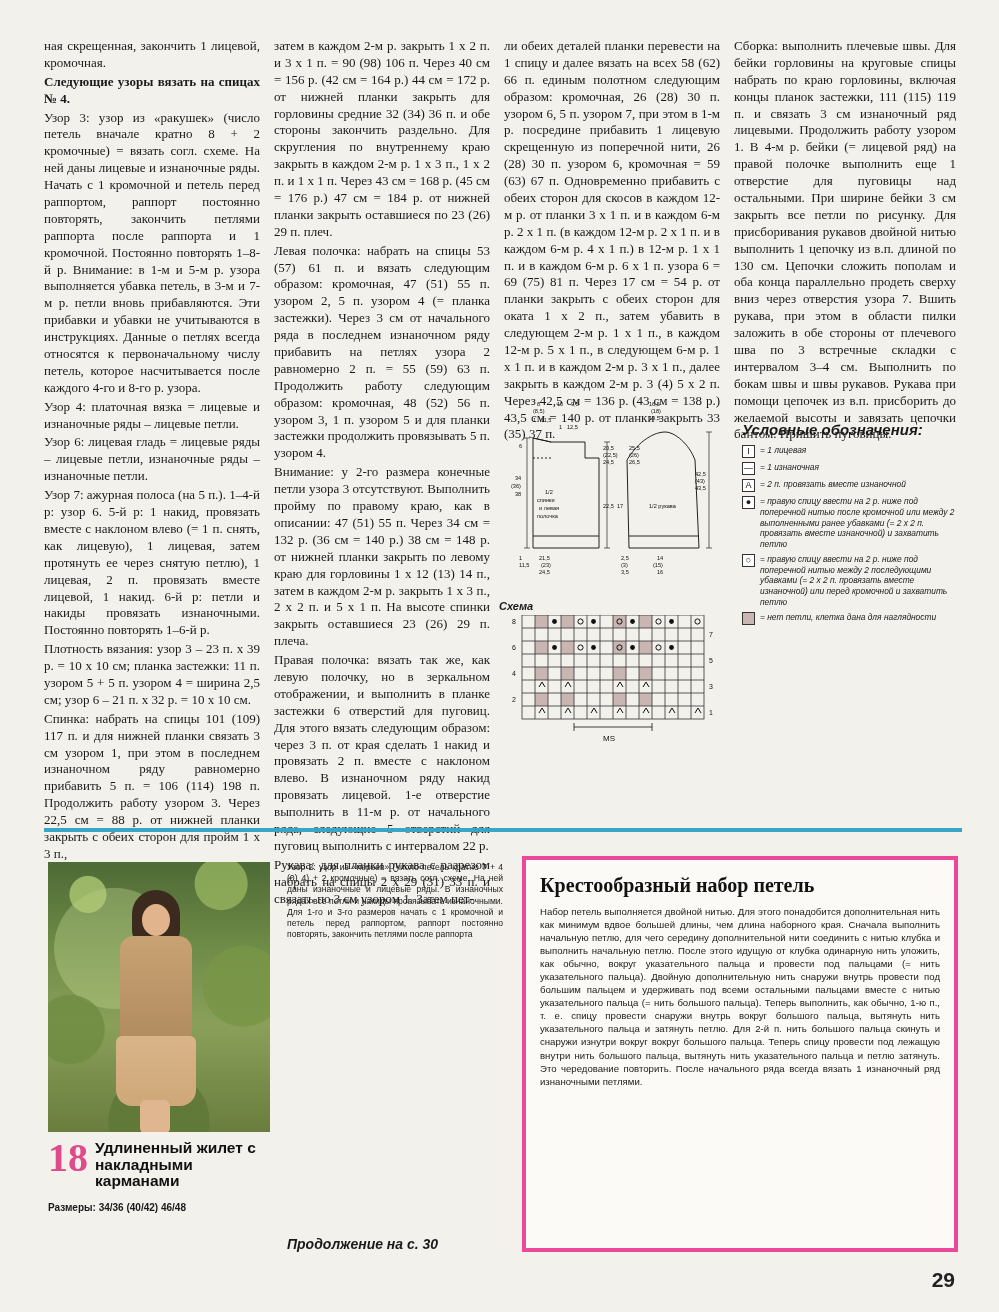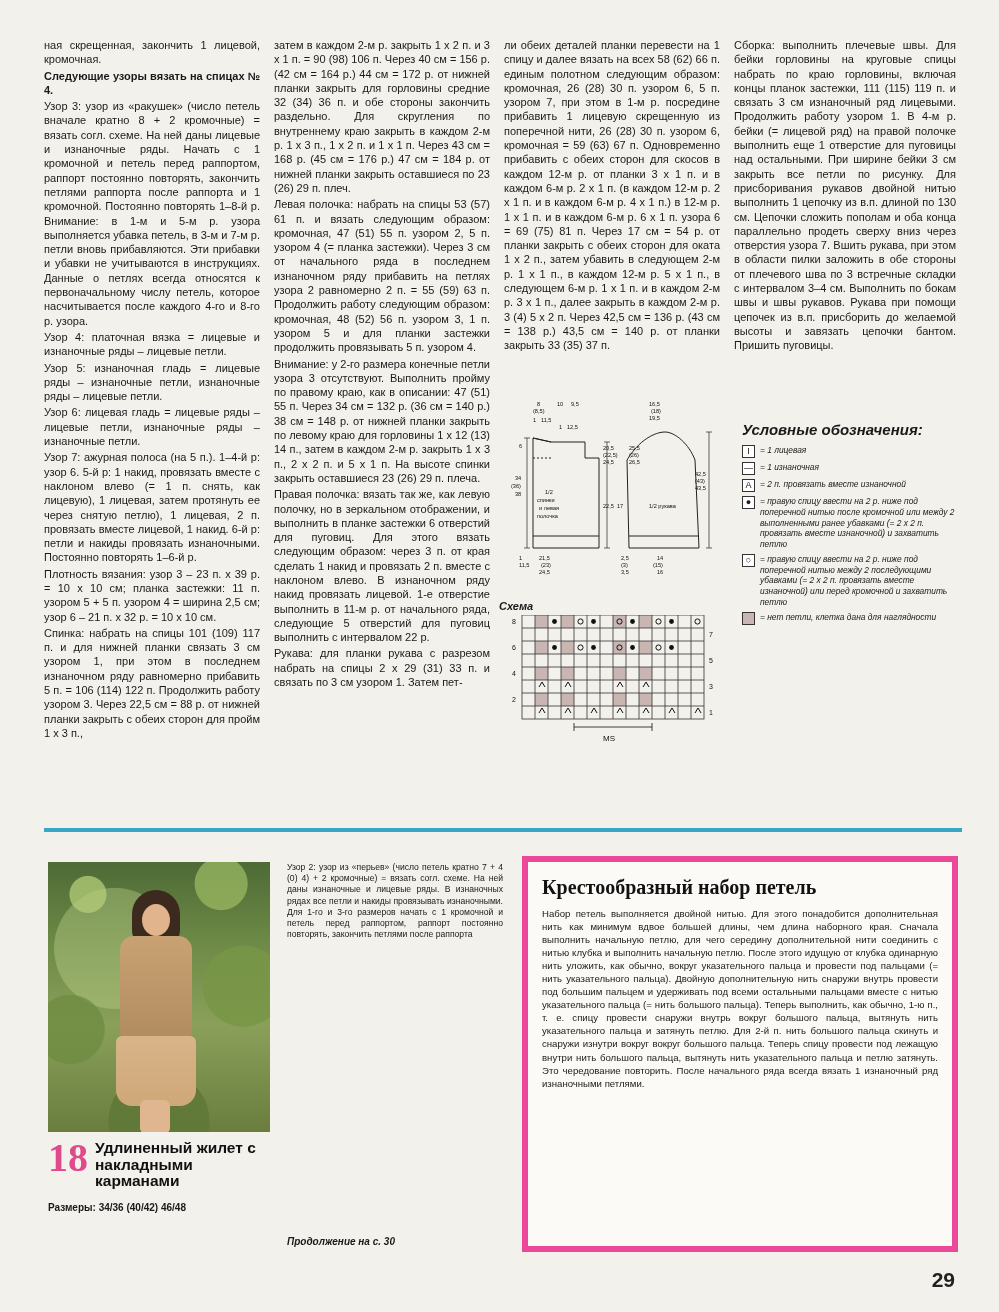--- a/index.html
+++ b/index.html
@@ -20,24 +20,25 @@
   .top-area {
     position:absolute;
     left:44px; top:38px; width:920px; height:780px;
   }
   .cols {
     display:flex;
     gap:14px;
   }
   .col {
     width:216px;
-    font-size:11px;
+    font-size:13px;
     line-height:1.30;
     text-align:justify;
     hyphens:auto;
+    font-family:Liberation Serif, serif;
   }
   .col p { margin:0 0 2px 0; }
   .b { font-weight:bold; }
 
   
   .col.c4 { width:222px; }
 
   
   .schem-wrap {
     position:absolute;
@@ -138,27 +139,27 @@
     clear:both; margin-top:12px; font-size:10px; font-weight:bold;
   }
   .bcol {
     position:absolute; top:10px; width:216px;
     font-size:8.6px; line-height:1.30; text-align:justify;
   }
   .bcol p { margin:0 0 2px 0; }
   #bcol2 { left:243px; }
   .cont {
     position:absolute; left:243px; top:384px; width:216px;
-    font-size:10px; font-weight:bold; font-style:italic;
+    font-size:14px; font-weight:bold; font-style:italic;
   }
   
   .framed {
     position:absolute; left:478px; top:4px; width:436px; height:396px;
     background:#fbfaf6;
-    border:6px solid #ec4899;
+    border:4px solid #ec4899;
     padding:12px 14px 10px 14px;
   }
   .framed h2 {
     margin:2px 0 8px 0;
     font-size:20px; font-family:"Liberation Serif", serif; font-weight:bold;
     color:#111;
   }
   .framed p {
     margin:0; font-size:9.6px; line-height:1.36; text-align:justify;
   }
@@ -174,25 +175,24 @@
 <div class="page">
 
   <div class="top-area">
     <div class="cols">
 
       <div class="col">
         <p>ная скрещенная, закончить 1 лицевой, кромочная.</p>
         <p class="b">Следующие узоры вязать на спицах № 4.</p>
         <p>Узор 3: узор из «ракушек» (число петель вначале кратно 8 + 2 кромочные) = вязать согл. схеме. На ней даны лицевые и изнаночные ряды. Начать с 1 кромочной и петель перед раппортом, раппорт постоянно повторять, закончить петлями раппорта после раппорта и 1 кромочной. Постоянно повторять 1–8-й р. Внимание: в 1-м и 5-м р. узора выполняется убавка петель, в 3-м и 7-м р. петли вновь прибавляются. Эти прибавки и убавки не учитываются в инструкциях. Данные о петлях всегда относятся к первоначальному числу петель, которое насчитывается после каждого 4-го и 8-го р. узора.</p>
         <p>Узор 4: платочная вязка = лицевые и изнаночные ряды – лицевые петли.</p>
-        <p>Узор 5: изнаночная гладь = лицевые ряды – изнаночные петли, изнаночные ряды – лицевые петли.</p>
         <p>Узор 6: лицевая гладь = лицевые ряды – лицевые петли, изнаночные ряды – изнаночные петли.</p>
         <p>Узор 7: ажурная полоса (на 5 п.). 1–4-й р: узор 6. 5-й р: 1 накид, провязать вместе с наклоном влево (= 1 п. снять, как лицевую), 1 лицевая, затем протянуть ее через снятую петлю), 1 лицевая, 2 п. провязать вместе лицевой, 1 накид. 6-й р: петли и накиды провязать изнаночными. Постоянно повторять 1–6-й р.</p>
         <p>Плотность вязания: узор 3 – 23 п. х 39 р. = 10 х 10 см; планка застежки: 11 п. узором 5 + 5 п. узором 4 = ширина 2,5 см; узор 6 – 21 п. х 32 р. = 10 х 10 см.</p>
-        <p>Спинка: набрать на спицы 101 (109) 117 п. и для нижней планки связать 3 см узором 1, при этом в последнем изнаночном ряду равномерно прибавить 5 п. = 106 (114) 122 п. Продолжить работу узором 3. Через 22,5 см = 88 р. от нижней планки закрыть с обеих сторон для пройм 1 х 3 п.,</p>
+        <p>Спинка: набрать на спицы 101 (109) 117 п. и для нижней планки связать 3 см узором 1, при этом в последнем изнаночном ряду равномерно прибавить 5 п. = 106 (114) 198 п. Продолжить работу узором 3. Через 22,5 см = 88 р. от нижней планки закрыть с обеих сторон для пройм 1 х 3 п.,</p>
       </div>
 
       <div class="col">
         <p>затем в каждом 2-м р. закрыть 1 х 2 п. и 3 х 1 п. = 90 (98) 106 п. Через 40 см = 156 р. (42 см = 164 р.) 44 см = 172 р. от нижней планки закрыть для горловины средние 32 (34) 36 п. и обе стороны закончить раздельно. Для скругления по внутреннему краю закрыть в каждом 2-м р. 1 х 3 п., 1 х 2 п. и 1 х 1 п. Через 43 см = 168 р. (45 см = 176 р.) 47 см = 184 р. от нижней планки закрыть оставшиеся по 23 (26) 29 п. плеч.</p>
         <p>Левая полочка: набрать на спицы 53 (57) 61 п. и вязать следующим образом: кромочная, 47 (51) 55 п. узором 2, 5 п. узором 4 (= планка застежки). Через 3 см от начального ряда в последнем изнаночном ряду прибавить на петлях узора 2 равномерно 2 п. = 55 (59) 63 п. Продолжить работу следующим образом: кромочная, 48 (52) 56 п. узором 3, 1 п. узором 5 и для планки застежки продолжить провязывать 5 п. узором 4.</p>
         <p>Внимание: у 2-го размера конечные петли узора 3 отсутствуют. Выполнить пройму по правому краю, как в описании: 47 (51) 55 п. Через 34 см = 132 р. (36 см = 140 р.) 38 см = 148 р. от нижней планки закрыть по левому краю для горловины 1 х 12 (13) 14 п., затем в каждом 2-м р. закрыть 1 х 3 п., 2 х 2 п. и 5 х 1 п. На высоте спинки закрыть оставшиеся 23 (26) 29 п. плеча.</p>
         <p>Правая полочка: вязать так же, как левую полочку, но в зеркальном отображении, и выполнить в планке застежки 6 отверстий для пуговиц. Для этого вязать следующим образом: через 3 п. от края сделать 1 накид и провязать 2 п. вместе с наклоном влево. В изнаночном ряду накид провязать лицевой. 1-е отверстие выполнить в 11-м р. от начального ряда, следующие 5 отверстий для пуговиц выполнить с интервалом 22 р.</p>
         <p>Рукава: для планки рукава с разрезом набрать на спицы 2 х 29 (31) 33 п. и связать по 3 см узором 1. Затем пет-</p>
       </div>
 

